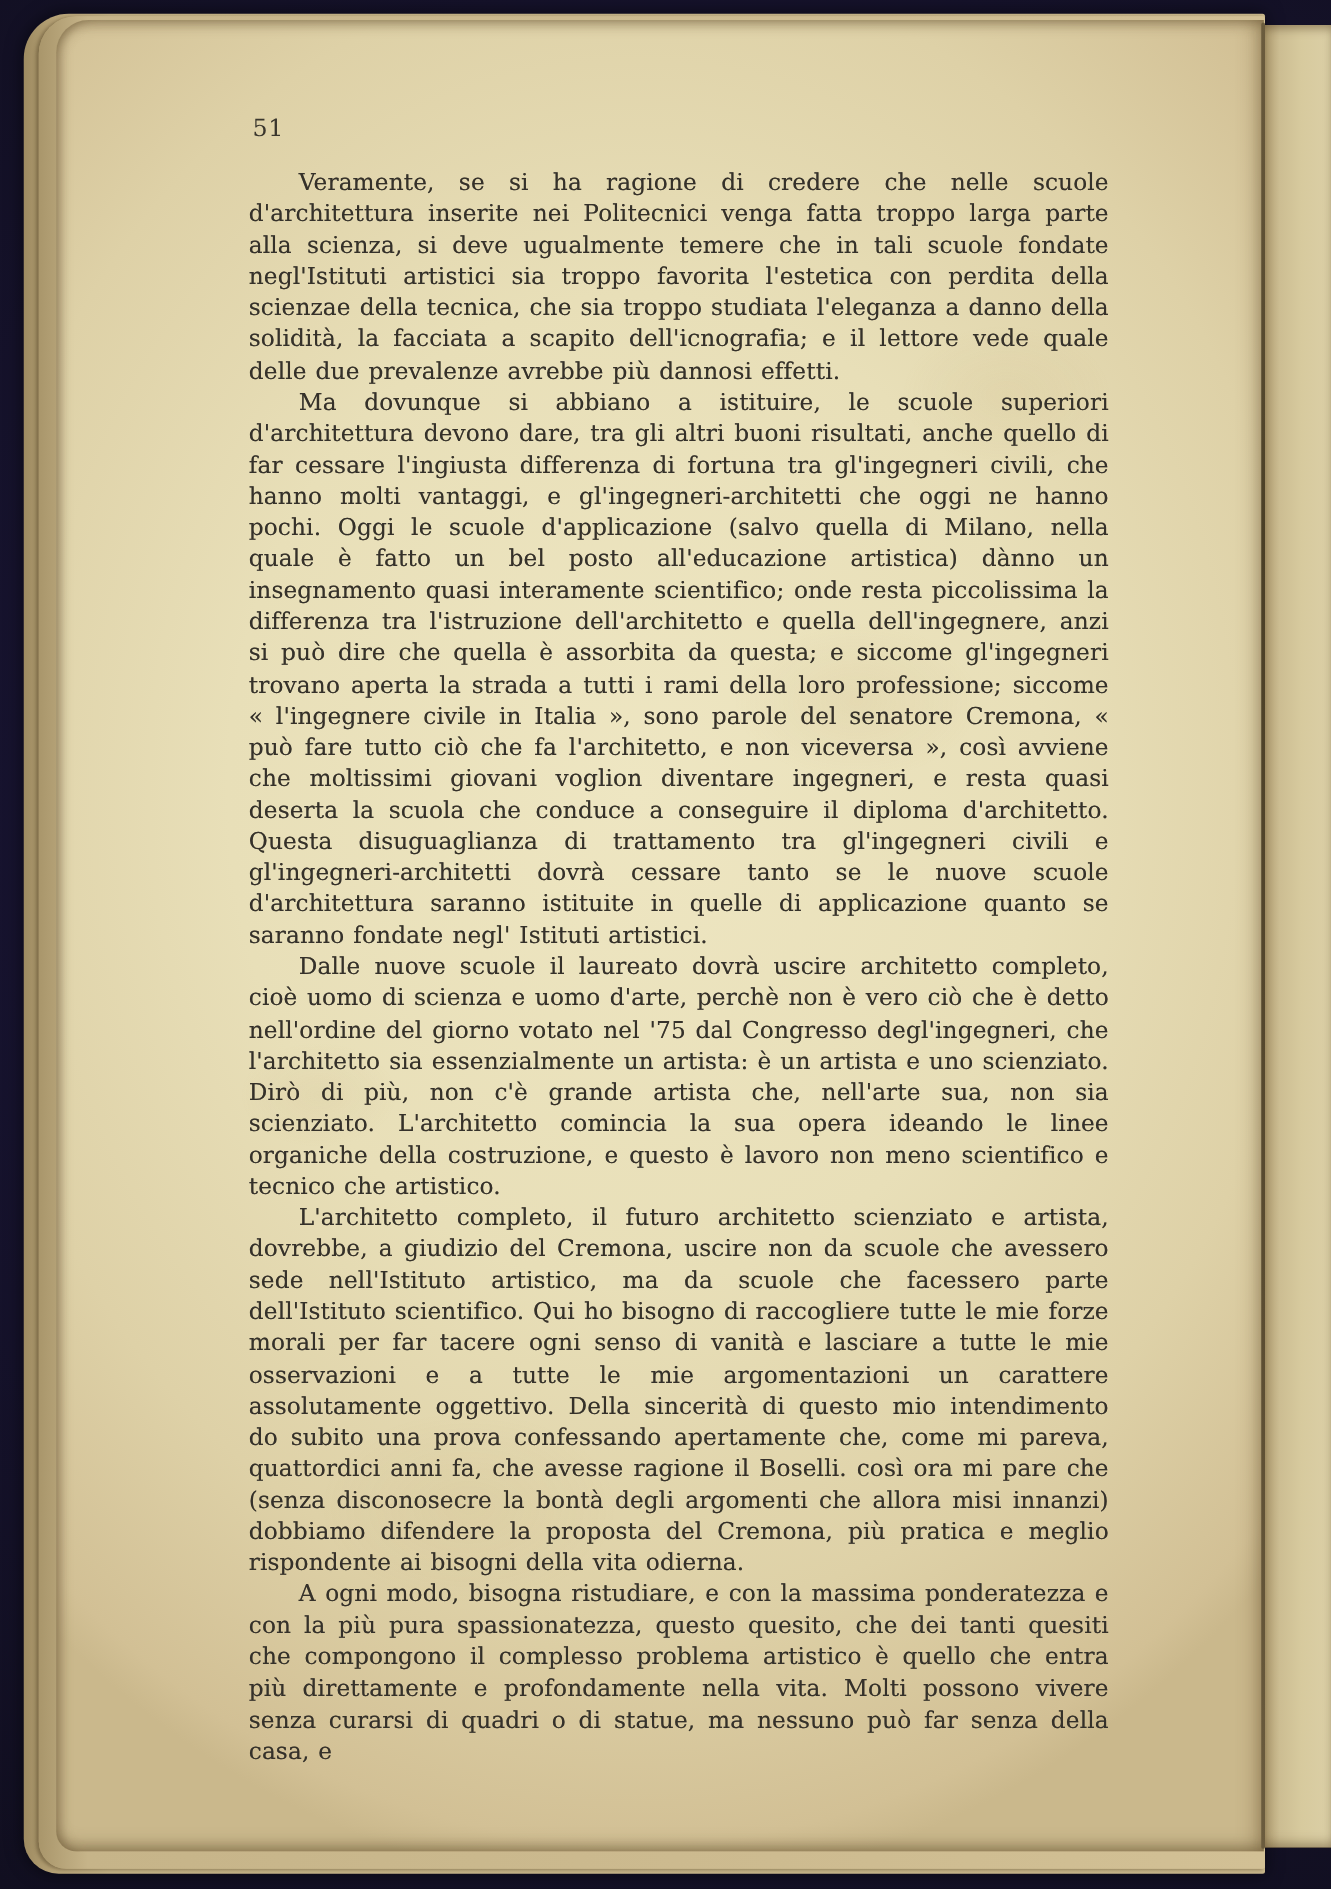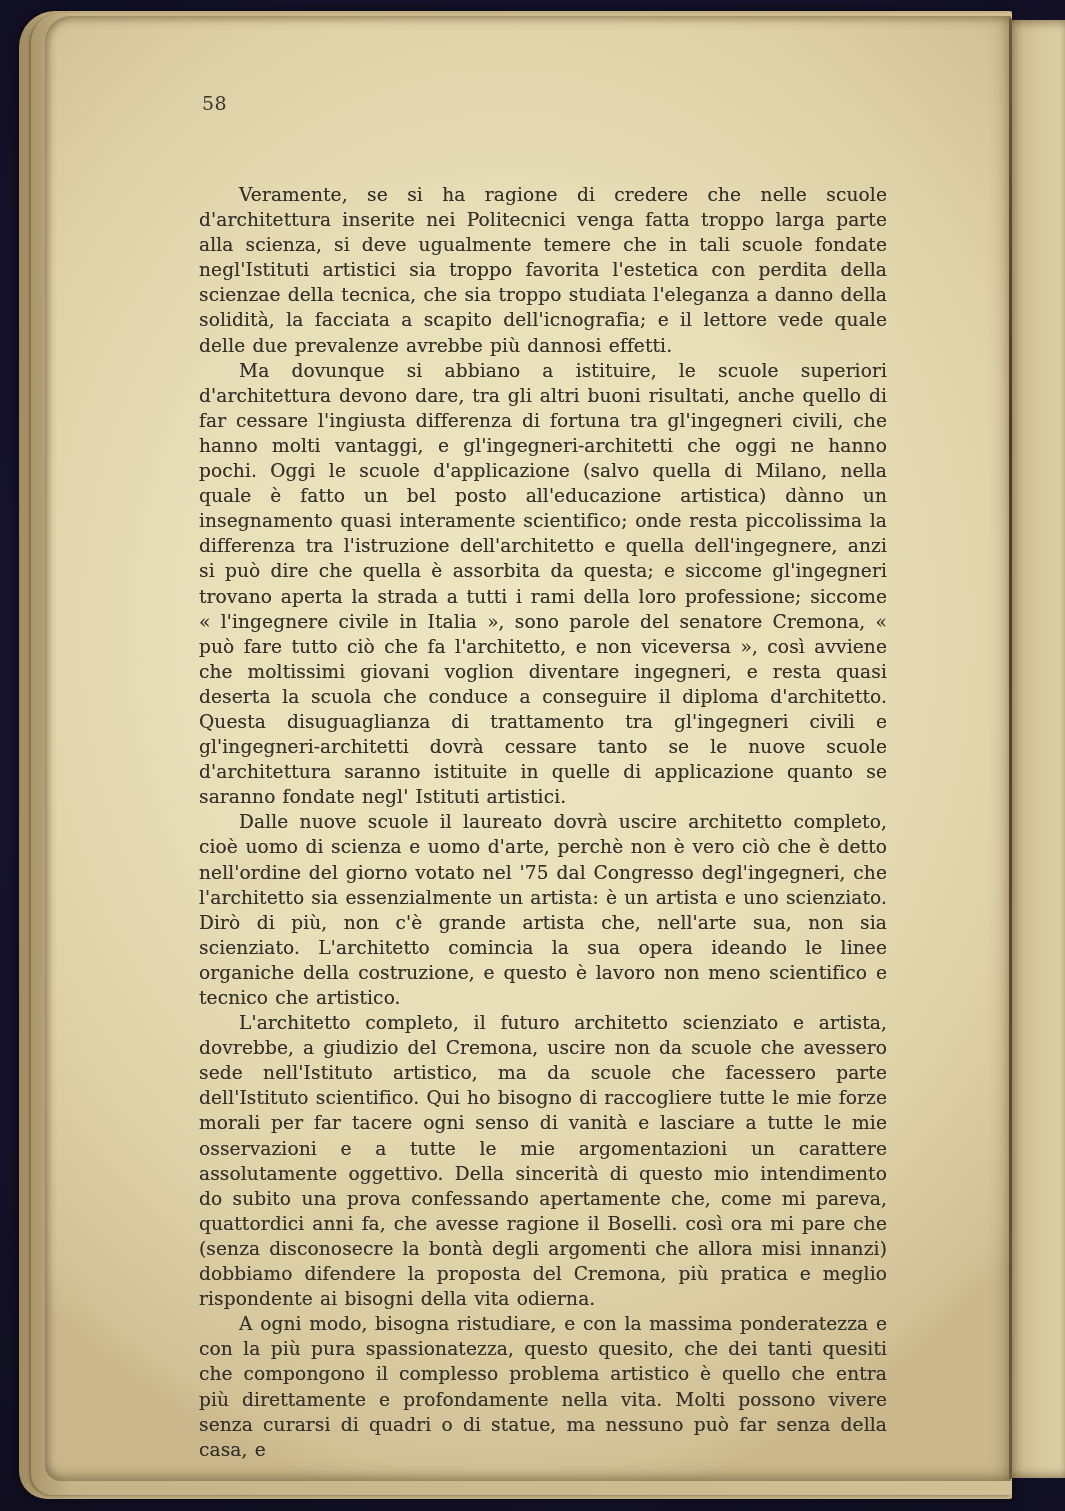--- a/index.html
+++ b/index.html
@@ -74,21 +74,20 @@
 
   .text-block {
     position: absolute;
     left: 154px; top: 118px;
     width: 688px;
     font-size: 18.6px;
     line-height: 25.1px;
     color: #35312a;
     text-align: justify;
     text-shadow: 0 0 .5px rgba(53,49,42,.55);
-    margin-top: 48px;
   }
   .para {
     margin: 0;
     text-indent: 40px;
     word-spacing: .06em;
     letter-spacing: .1px;
   }
   .cite { }
 
   
@@ -111,21 +110,21 @@
 </style>
 </head>
 <body>
 
 <div class="scene">
 
   <div class="sheet sheet-b"></div>
   <div class="sheet sheet-a"></div>
 
   <div class="page">
-    <div class="page-number">58</div>
+    <div class="page-number">51</div>
 
     <div class="text-block">
       <p class="para"><span>Veramente, se si ha ragione di credere che nelle scuole d'architettura inserite nei Politecnici venga fatta troppo larga parte alla scienza, si deve ugualmente temere che in tali scuole fondate negl'Istituti artistici sia troppo favorita l'estetica con perdita della scienzae della tecnica, che sia troppo studiata l'eleganza a danno della solidità, la facciata a scapito dell'icnografia; e il lettore vede quale delle due prevalenze avrebbe più dannosi effetti.</span></p>
 
       <p class="para"><span>Ma dovunque si abbiano a istituire, le scuole superiori d'architettura devono dare, tra gli altri buoni risultati, anche quello di far cessare l'ingiusta differenza di fortuna tra gl'ingegneri civili, che hanno molti vantaggi, e gl'ingegneri-architetti che oggi ne hanno pochi. Oggi le scuole d'applicazione (salvo quella di Milano, nella quale è fatto un bel posto all'educazione artistica) dànno un insegnamento quasi interamente scientifico; onde resta piccolissima la differenza tra l'istruzione dell'architetto e quella dell'ingegnere, anzi si può dire che quella è assorbita da questa; e siccome gl'ingegneri trovano aperta la strada a tutti i rami della loro professione; siccome « l'ingegnere civile in Italia », sono parole del senatore Cremona, « può fare tutto ciò che fa l'architetto, e non viceversa », così avviene che moltissimi giovani voglion diventare ingegneri, e resta quasi deserta la scuola che conduce a conseguire il diploma d'architetto. Questa disuguaglianza di trattamento tra gl'ingegneri civili e gl'ingegneri-architetti dovrà cessare tanto se le nuove scuole d'architettura saranno istituite in quelle di applicazione quanto se saranno fondate negl' Istituti artistici.</span></p>
 
       <p class="para"><span>Dalle nuove scuole il laureato dovrà uscire architetto completo, cioè uomo di scienza e uomo d'arte, perchè non è vero ciò che è detto nell'ordine del giorno votato nel '75 dal </span><span class="cite">Congresso degl'ingegneri</span><span>, che l'architetto sia essenzialmente un artista: è un artista e uno scienziato. Dirò di più, non c'è grande artista che, nell'arte sua, non sia scienziato. L'architetto comincia la sua opera ideando le linee organiche della costruzione, e questo è lavoro non meno scientifico e tecnico che artistico.</span></p>
 
       <p class="para"><span>L'architetto completo, il futuro architetto scienziato e artista, dovrebbe, a giudizio del Cremona, uscire non da scuole che avessero sede nell'Istituto artistico, ma da scuole che facessero parte dell'Istituto scientifico. Qui ho bisogno di raccogliere tutte le mie forze morali per far tacere ogni senso di vanità e lasciare a tutte le mie osservazioni e a tutte le mie argomentazioni un carattere assolutamente oggettivo. Della sincerità di questo mio intendimento do subito una prova confessando apertamente che, come mi pareva, quattordici anni fa, che avesse ragione il Boselli. così ora mi pare che (senza disconosecre la bontà degli argomenti che allora misi innanzi) dobbiamo difendere la proposta del Cremona, più pratica e meglio rispondente ai bisogni della vita odierna.</span></p>
 

